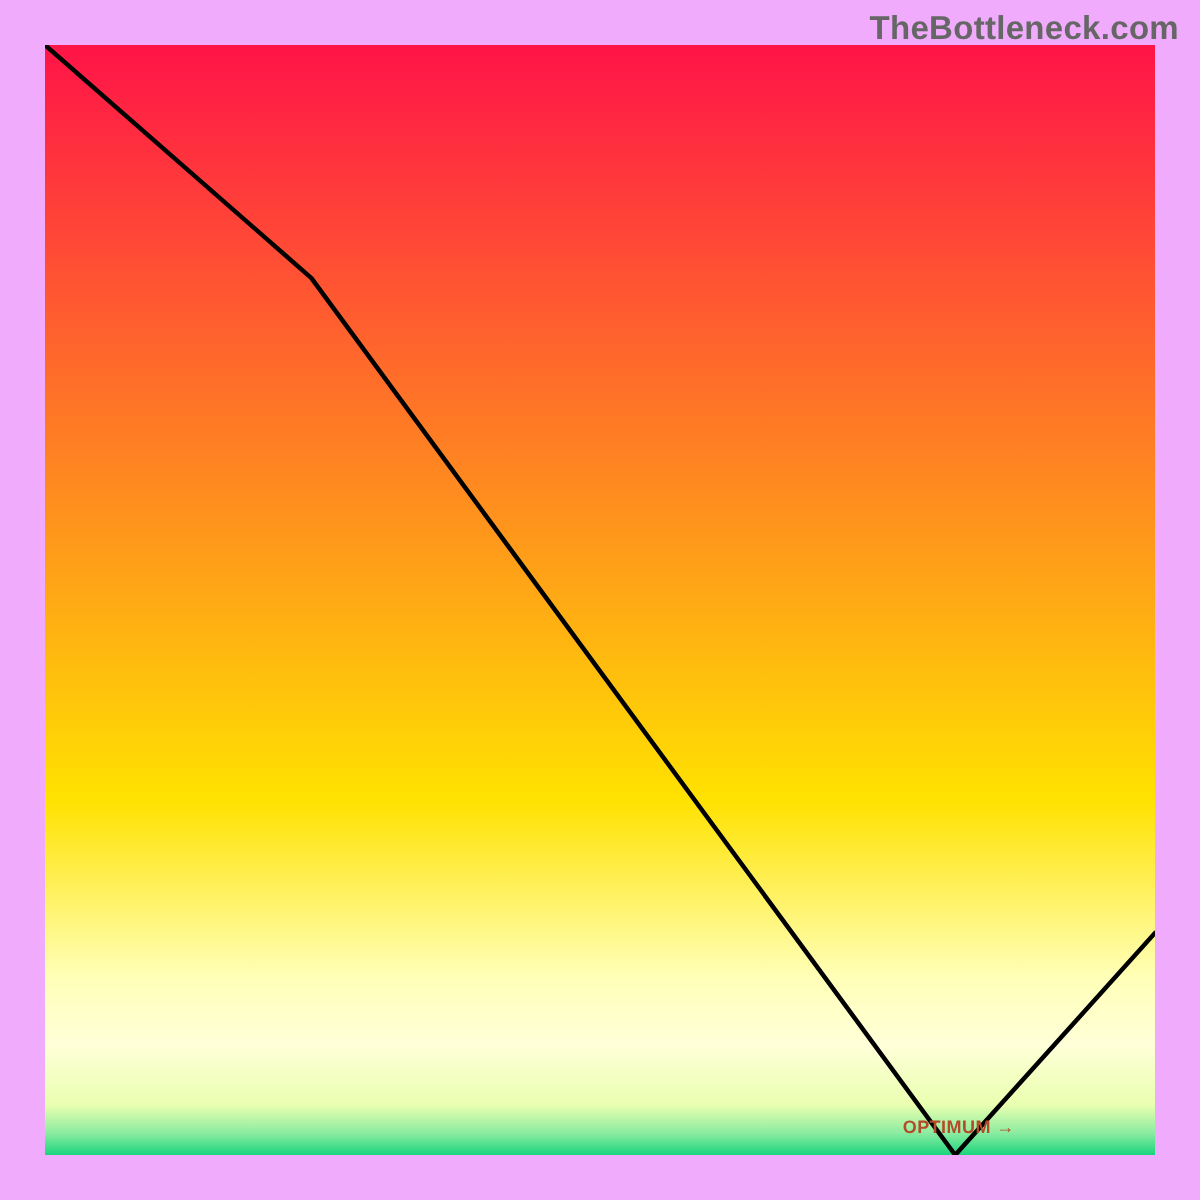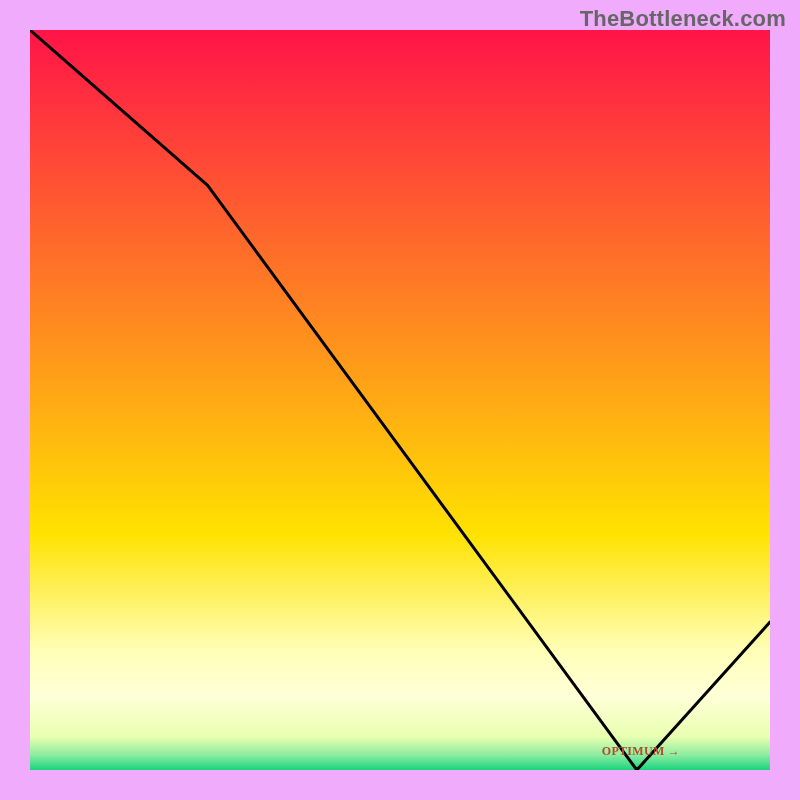--- a/index.html
+++ b/index.html
@@ -36,21 +36,20 @@
     height: 740px;
   }
   .zone-label {
     position: absolute;
     color: #b44a2a;
     font-size: 12px;
     font-weight: 700;
     letter-spacing: 0.3px;
     white-space: nowrap;
     user-select: none;
-    font-family: Liberation Serif, serif;
   }
 </style>
 </head>
 <body>
 
 <div class="frame">
 
   <div class="watermark">TheBottleneck.com</div>
 
   <svg class="plot" viewBox="0 0 740 740" preserveAspectRatio="none">

